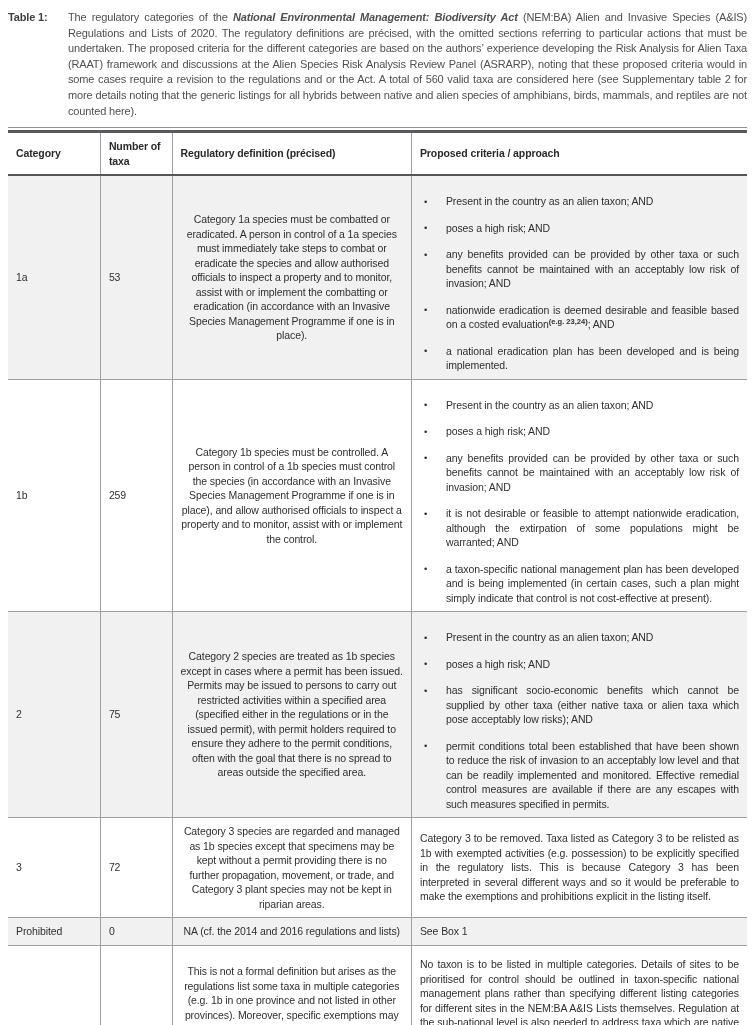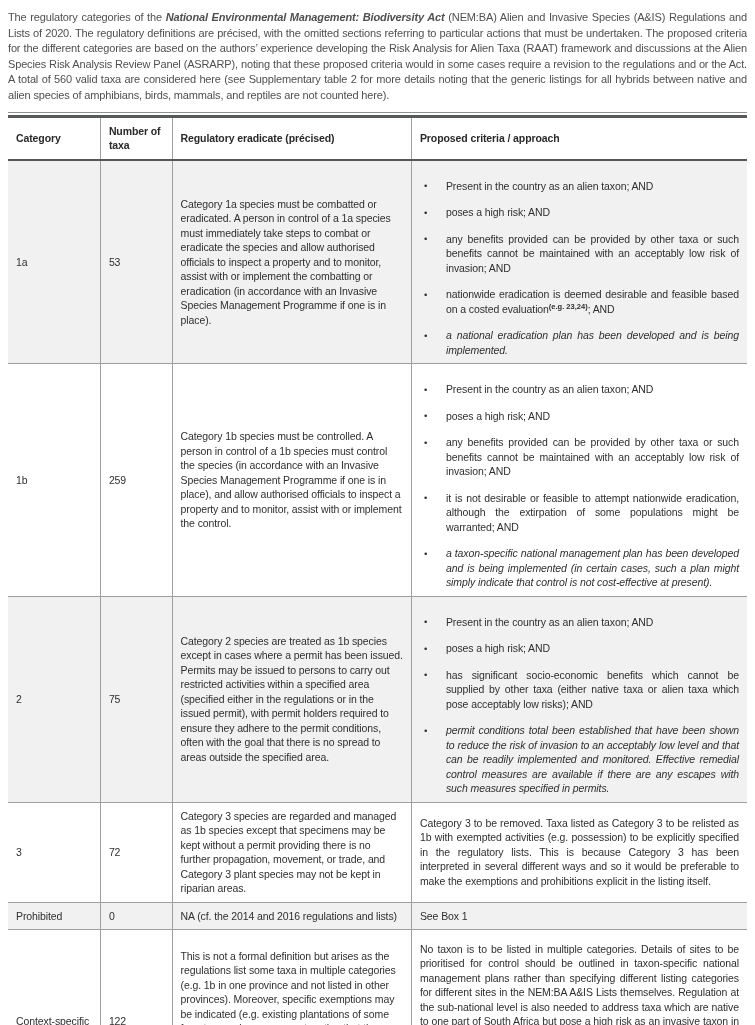--- a/index.html
+++ b/index.html
@@ -23,53 +23,54 @@
   col.c-cat { width:12.5%; } col.c-num { width:9.7%; }
   col.c-def { width:32.4%; } col.c-crit { width:45.4%; }
   th, td { vertical-align:middle; padding:6px 8px; }
   thead th { text-align:left; font-weight:bold; border-bottom:2px solid #55565a; color:#29292b; }
   th + th, td + td { border-left:1px solid #9d9fa2; }
   tbody td { border-top:1px solid #9d9fa2; }
   tr.stripe td { background:#f0f1f0; }
   tr.r-head { height:34px; }
   tr.r0 { height:184px; } tr.r1 { height:193px; } tr.r2 { height:206px; }
   tr.r3 { height:80px; }  tr.r4 { height:24px;border-radius:12px; }  tr.r5 { height:184px; }
-  td.def p { margin:0; text-align:left; }
+  td.def p { margin:0; text-align:center; }
   td.crit p { margin:0; text-align:justify; }
   td p + p { margin-top:10px; }
   ul.bullets { list-style:none; margin:0; padding:0; }
   ul.bullets li { position:relative; padding-left:26px; margin:12px 0 9px 0; text-align:justify; }
-  ul.bullets li:last-child { margin-bottom:0;font-style:italic; }
+  ul.bullets li:last-child { margin-bottom:0; }
   ul.bullets li::before { content:"\2022"; position:absolute; left:4px; top:0.5px; font-size:9.5px; }
   sup { font-size:7.5px; line-height:0; vertical-align:super; letter-spacing:0;font-weight:bold; }
   .it { font-style:italic;font-weight:bold; }
 </style>
 </head>
 <body>
 
 <div class="page">
 
   <div class="caption">
+    <div class="caption-label">Table 1:</div>
     <div class="caption-text"><span>The regulatory categories of the </span><span class="it">National Environmental Management: Biodiversity Act</span><span> (NEM:BA) Alien and Invasive Species (A&amp;IS) Regulations and Lists of 2020. The regulatory definitions are précised, with the omitted sections referring to particular actions that must be undertaken. The proposed criteria for the different categories are based on the authors’ experience developing the Risk Analysis for Alien Taxa (RAAT) framework and discussions at the Alien Species Risk Analysis Review Panel (ASRARP), noting that these proposed criteria would in some cases require a revision to the regulations and or the Act. A total of 560 valid taxa are considered here (see Supplementary table 2 for more details noting that the generic listings for all hybrids between native and alien species of amphibians, birds, mammals, and reptiles are not counted here).</span></div>
   </div>
 
   <div class="top-rule"></div>
 
   <table class="reg">
     <colgroup>
       <col class="c-cat">
         <col class="c-num">
         <col class="c-def">
         <col class="c-crit">
     </colgroup>
     <thead>
       <tr class="r-head">
         <th>Category</th>
         <th>Number of taxa</th>
-        <th>Regulatory eradicate (précised)</th>
+        <th>Regulatory definition (précised)</th>
         <th>Proposed criteria / approach</th>
       </tr>
     </thead>
     <tbody>
 
       <tr class="r0 stripe">
         <td class="cat">1a</td>
         <td class="num">53</td>
         <td class="def">
           <p>Category 1a species must be combatted or eradicated. A person in control of a 1a species must immediately take steps to combat or eradicate the species and allow authorised officials to inspect a property and to monitor, assist with or implement the combatting or eradication (in accordance with an Invasive Species Management Programme if one is in place).</p>

